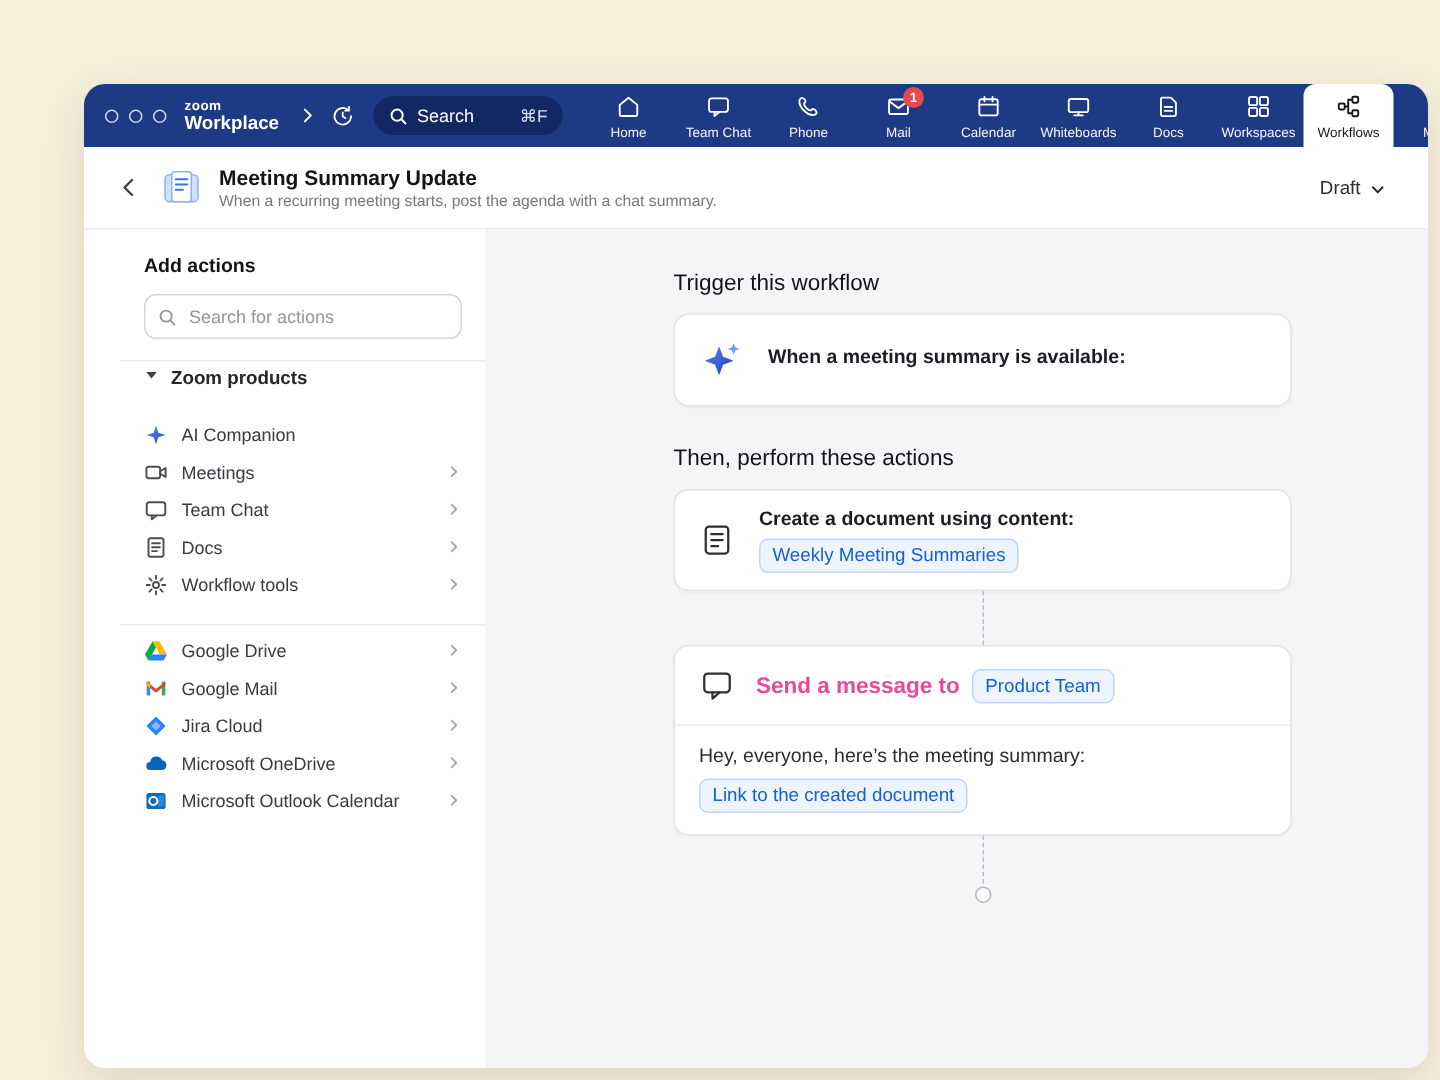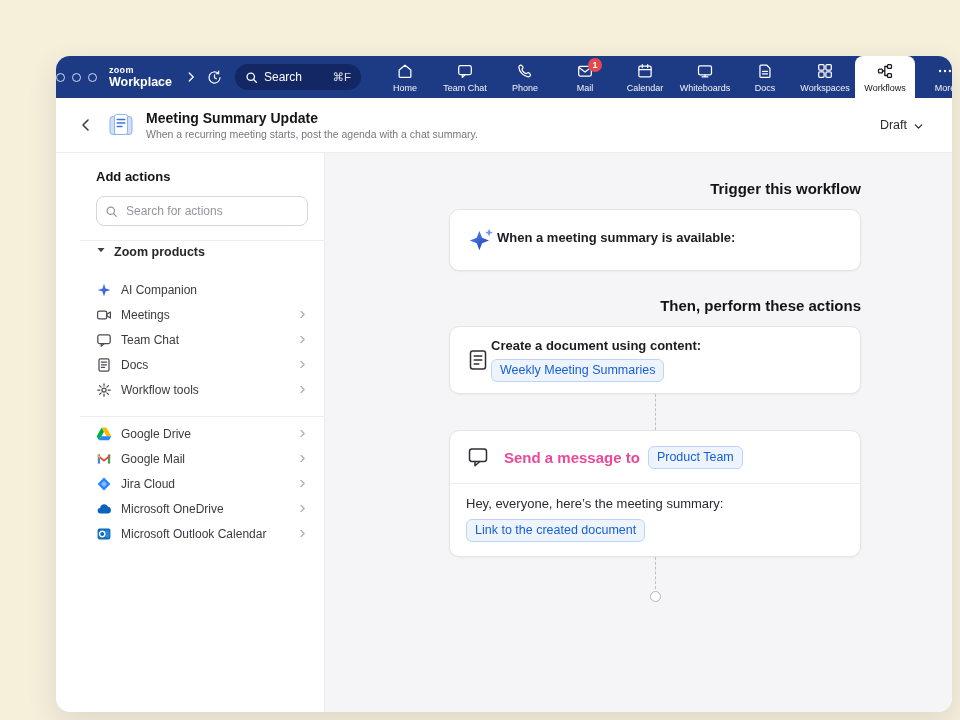--- a/index.html
+++ b/index.html
@@ -10,21 +10,21 @@
     font-family:"Liberation Sans", sans-serif;
   }
   .window {
     position:absolute; left:56px; top:56px; width:896px; height:656px;
     background:#fff; border-radius:14px; overflow:hidden;
     display:flex; flex-direction:column;
     box-shadow:0 10px 30px rgba(40,40,70,.12);
   }
   
   .topnav { height:42px; flex:none; background:#1d3a85; display:flex; align-items:stretch; color:#fff; }
-  .nav-left { display:flex; align-items:center; flex:none; }
+  .nav-left { display:flex; align-items:center; padding-left:14px; flex:none; }
   .traffic { display:flex; gap:7px; margin-right:12px; }
   .traffic i { width:9px; height:9px; border:1.5px solid rgba(255,255,255,.8); border-radius:50%; display:block; }
   .logo { line-height:1; margin-right:8px; }
   .logo .lz { display:block; font-size:9px; font-weight:bold; letter-spacing:.3px; }
   .logo .lw { display:block; font-size:12.5px; font-weight:bold; margin-top:1px; }
   .iconbtn { background:none; border:none; color:#fff; display:flex; align-items:center; justify-content:center; padding:0; margin:0 4px; cursor:pointer; }
   .searchpill { display:flex; align-items:center; gap:6px; background:rgba(6,18,58,.45); border:none; color:#fff;
     height:26px; width:126px; border-radius:13px; padding:0 10px; margin-left:8px; font-size:12px; font-family:inherit; cursor:text; }
   .searchpill .kbd { margin-left:auto; opacity:.85; font-size:11.5px; }
   .nav-items { display:flex; align-items:stretch; margin-left:14px; flex:1; overflow:hidden; }
@@ -52,24 +52,24 @@
   .section-head { display:flex; align-items:flex-start; gap:8px; height:32px; cursor:pointer; }
   .section-head .slab { font-size:12.5px; font-weight:bold; color:#26262b; }
   .caret { display:flex; color:#3f3f46; }
   .side-row { display:flex; align-items:center; gap:9px; height:25px; cursor:pointer; }
   .side-row .slabel { font-size:12px; color:#3a3a41; flex:1; white-space:nowrap; overflow:hidden; }
   .sicon { width:16px; height:16px; flex:none; display:flex; color:#4b4b52; }
   .row-chev { flex:none; color:#a6a6ae; display:flex; }
   
   .canvas { flex:1; background:#f5f5f7; min-width:0; overflow:hidden; }
   .flow { width:412px; margin:27px 0 0 124px; }
-  .flow-head { font-size:15px; font-weight:bold; color:#141418; margin:0 0 12px;text-align:right; }
+  .flow-head { font-size:15px; font-weight:normal; color:#141418; margin:0 0 12px; }
   .flow-head.second { margin-top:26px; }
   .card { background:#fff; border:1px solid #e3e3e8; border-radius:10px; box-shadow:0 1px 2px rgba(20,20,40,.04); }
-  .card.simple { display:flex; align-items:center; gap:1px; padding:11px 16px; min-height:62px; }
+  .card.simple { display:flex; align-items:center; gap:16px; padding:11px 16px; min-height:62px; }
   .cicon { flex:none; display:flex; color:#2e2e35; }
   .cline { font-size:13px; font-weight:bold; color:#1c1c22; margin-bottom:6px; }
   .tag { display:inline-block; font-size:12.5px; color:#1560d4; background:#eef4fe; border:1px solid #bed4f8; border-radius:6px; padding:2px 8px; line-height:17px; cursor:pointer; white-space:nowrap; }
   .connector { width:0; height:36px; border-left:1px dashed #bfbfc6; margin:0 auto; }
   .connector.short { height:32px; }
   .end-node { width:9px; height:9px; border:1.5px solid #b5b5bc; border-radius:50%; background:#fff; margin:2px auto 0; box-sizing:content-box; }
   .card.msg .row1 { display:flex; align-items:center; gap:14px; padding:14px 16px; border-bottom:1px solid #ededf0; }
   .row1-text { display:flex; align-items:center; gap:8px; }
   .row1-text .cline2 { font-size:15px; font-weight:bold; color:#ec4899; }
   .card.msg .row2 { padding:12px 16px 14px; }

